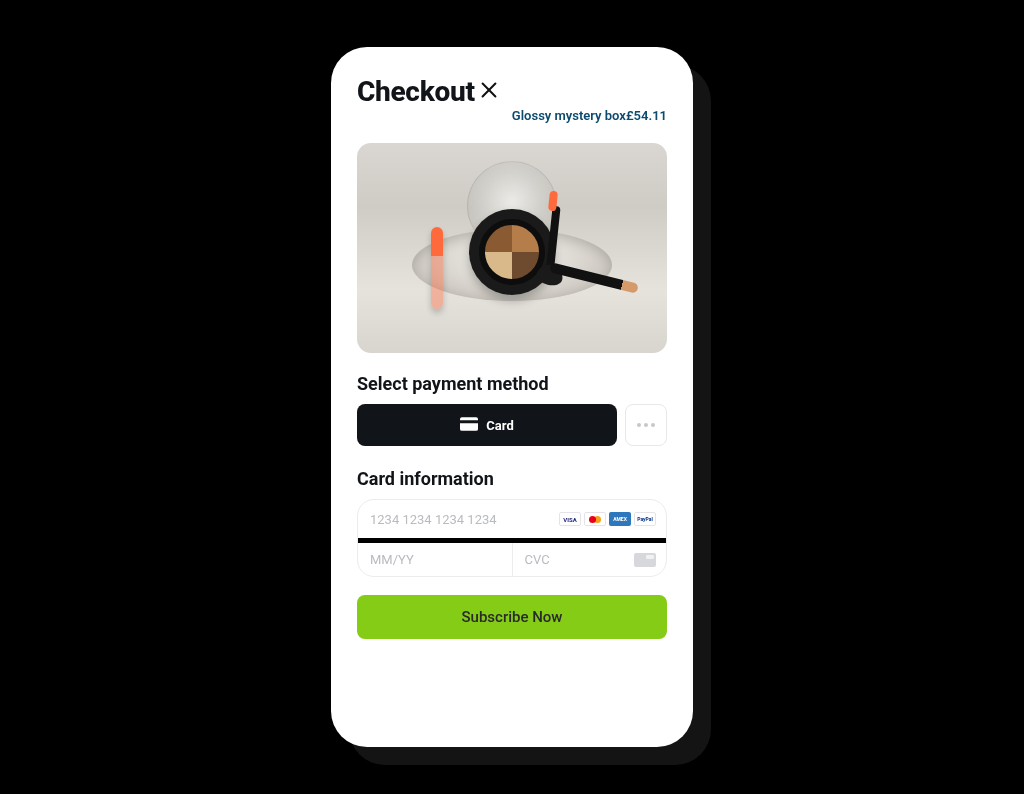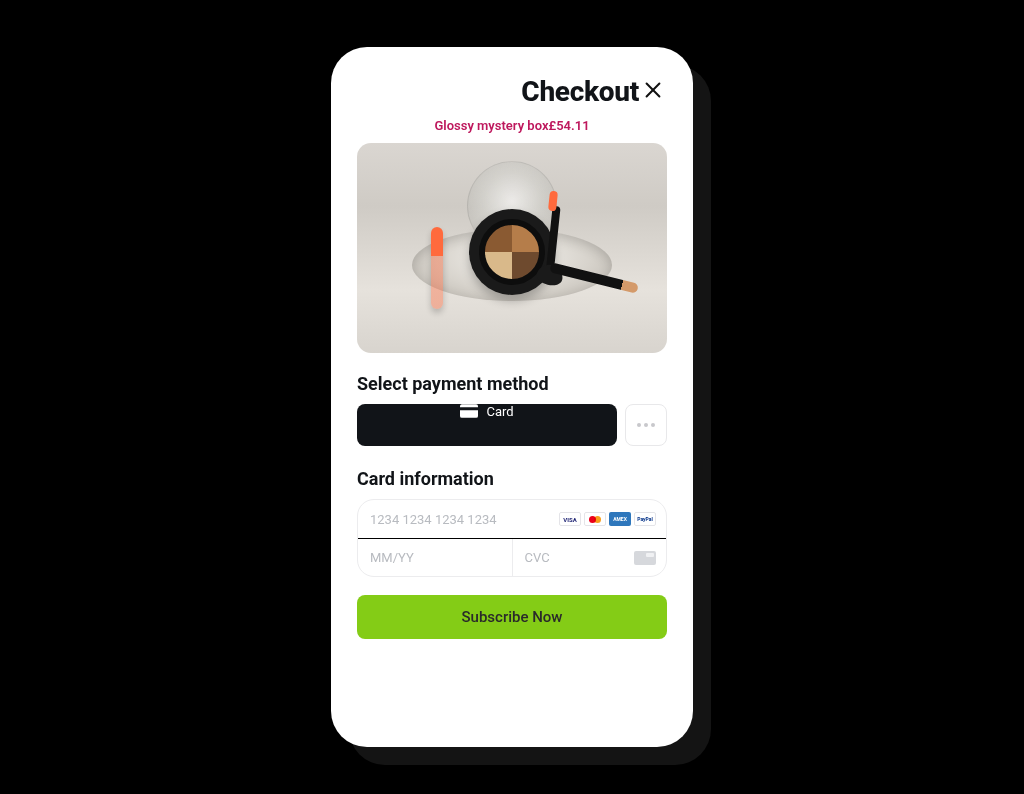--- a/index.html
+++ b/index.html
@@ -26,22 +26,21 @@
     background: #fff;
     border-radius: 36px;
     padding: 28px 26px 24px 26px;
     display: flex;
     flex-direction: column;
     position: relative;
   }
   .header-row {
     display: flex;
     align-items: center;
-    justify-content: flex-end;
-    margin-bottom: 10px;
+    justify-content: flex-start;
   }
   .title {
     font-size: 28px;
     font-weight: 800;
     color: #111418;
     letter-spacing: -0.3px;
   }
   .close-btn {
     width: 28px;
     height: 28px;
@@ -49,25 +48,25 @@
     align-items: center;
     justify-content: center;
     background: transparent;
     border: none;
     cursor: pointer;
     color: #111;
   }
   .close-btn svg { width: 22px; height: 22px; }
   .product-row {
     display: flex;
-    justify-content: center;
+    justify-content: flex-end;
     font-size: 13px;
-    color: #be185d;
+    color: #0c4a6e;
     font-weight: 600;
-    margin-bottom: 10px;
+    margin-bottom: 20px;
   }
   .product-image {
     width: 100%;
     height: 210px;
     border-radius: 14px;
     background: linear-gradient(180deg,#dad6d1 0%, #cfcbc5 30%, #e6e2dc 70%, #d8d4ce 100%);
     position: relative;
     overflow: hidden;
     margin-bottom: 20px;
   }
@@ -137,24 +136,25 @@
     margin-bottom: 22px;
   }
   .pay-card-btn {
     flex: 1;
     height: 42px;
     background: #111418;
     color: #fff;
     border: none;
     border-radius: 8px;
     display: flex;
+    align-items: center;
     justify-content: center;
     gap: 8px;
     font-size: 13px;
-    font-weight: 400;
+    font-weight: 700;
     cursor: pointer;
   }
   .pay-card-btn svg { width: 18px; height: 14px; }
   .more-btn {
     width: 42px;
     height: 42px;
     border: 1px solid #e8e8ea;
     background: #fff;
     border-radius: 8px;
     display: flex;
@@ -172,21 +172,21 @@
     overflow: hidden;
     margin-bottom: 18px;
   }
   .cf-row {
     display: flex;
     align-items: center;
     height: 38px;
     padding: 0 12px;
     position: relative;
   }
-  .cf-row + .cf-row { border-top: 1px solid #000000; }
+  .cf-row + .cf-row { border-top: 5px solid #000000; }
   .cf-row.split { padding: 0; }
   .cf-row.split .half {
     flex:1; height:100%; padding:0 12px; display:flex; align-items:center;
   }
   .cf-row.split .half + .half { border-left: 1px solid #ececee; justify-content: center; }
   .cf-input {
     border: none;
     outline: none;
     width: 100%;
     font-size: 13px;

